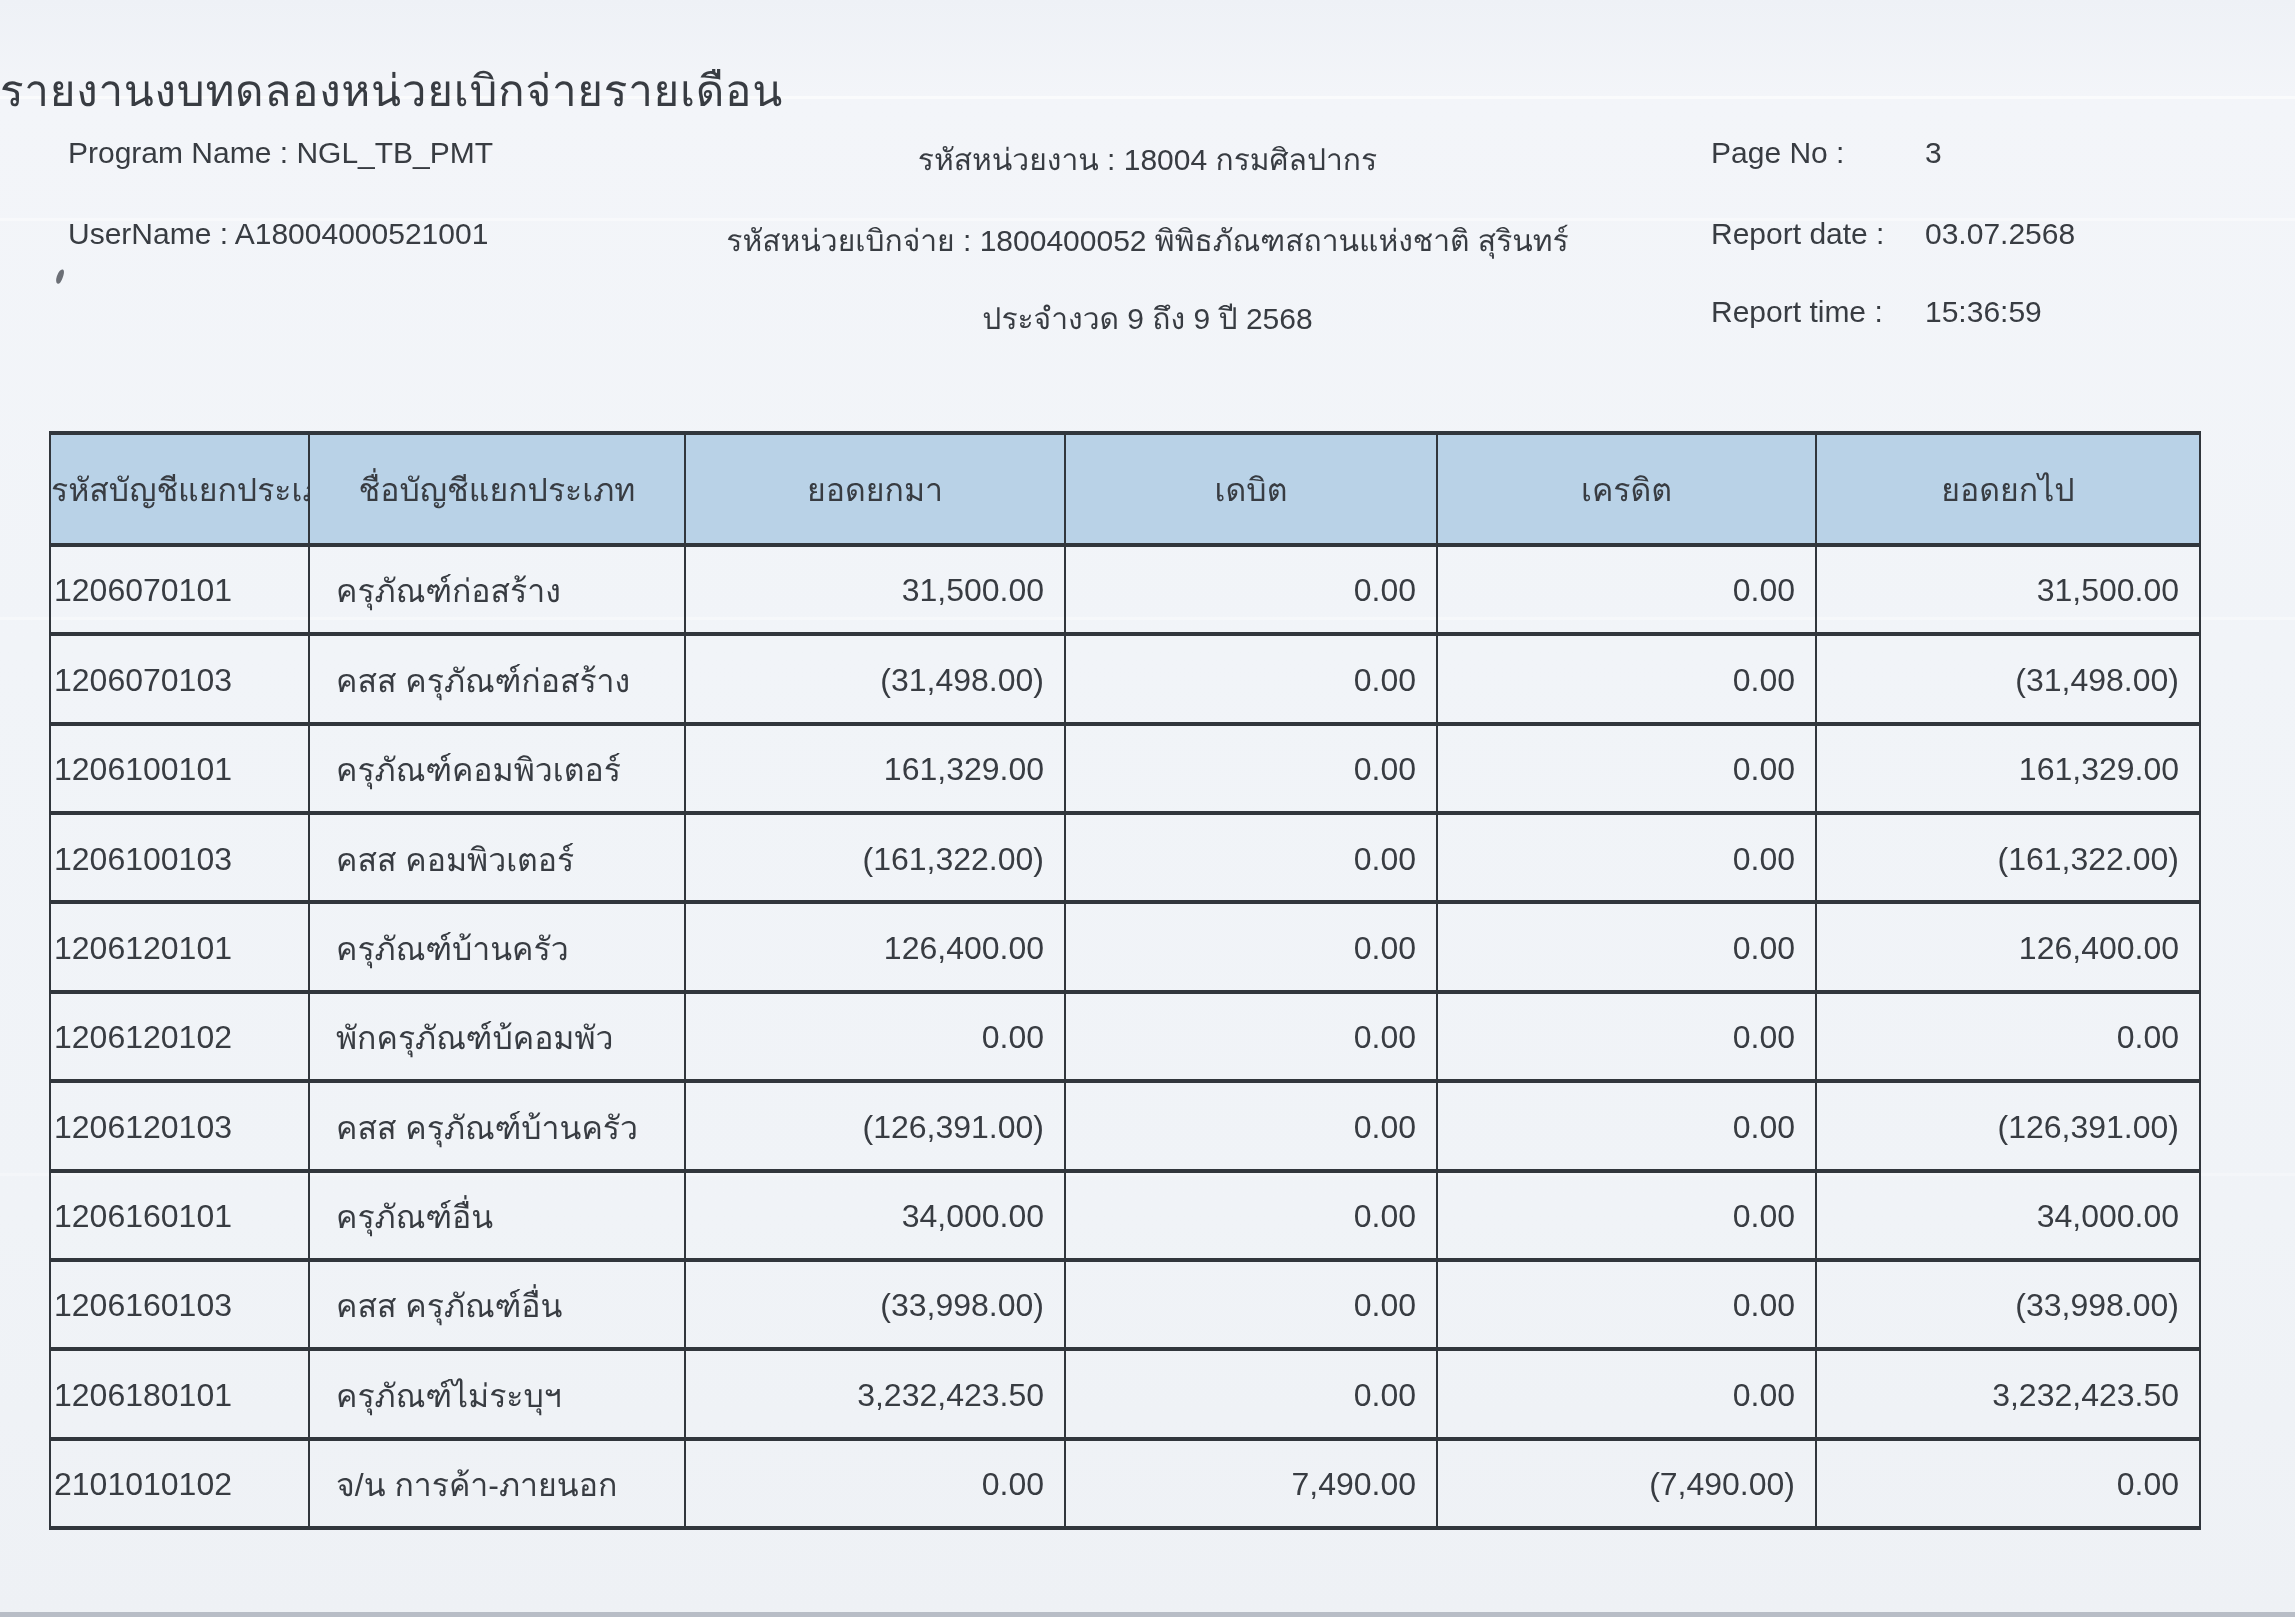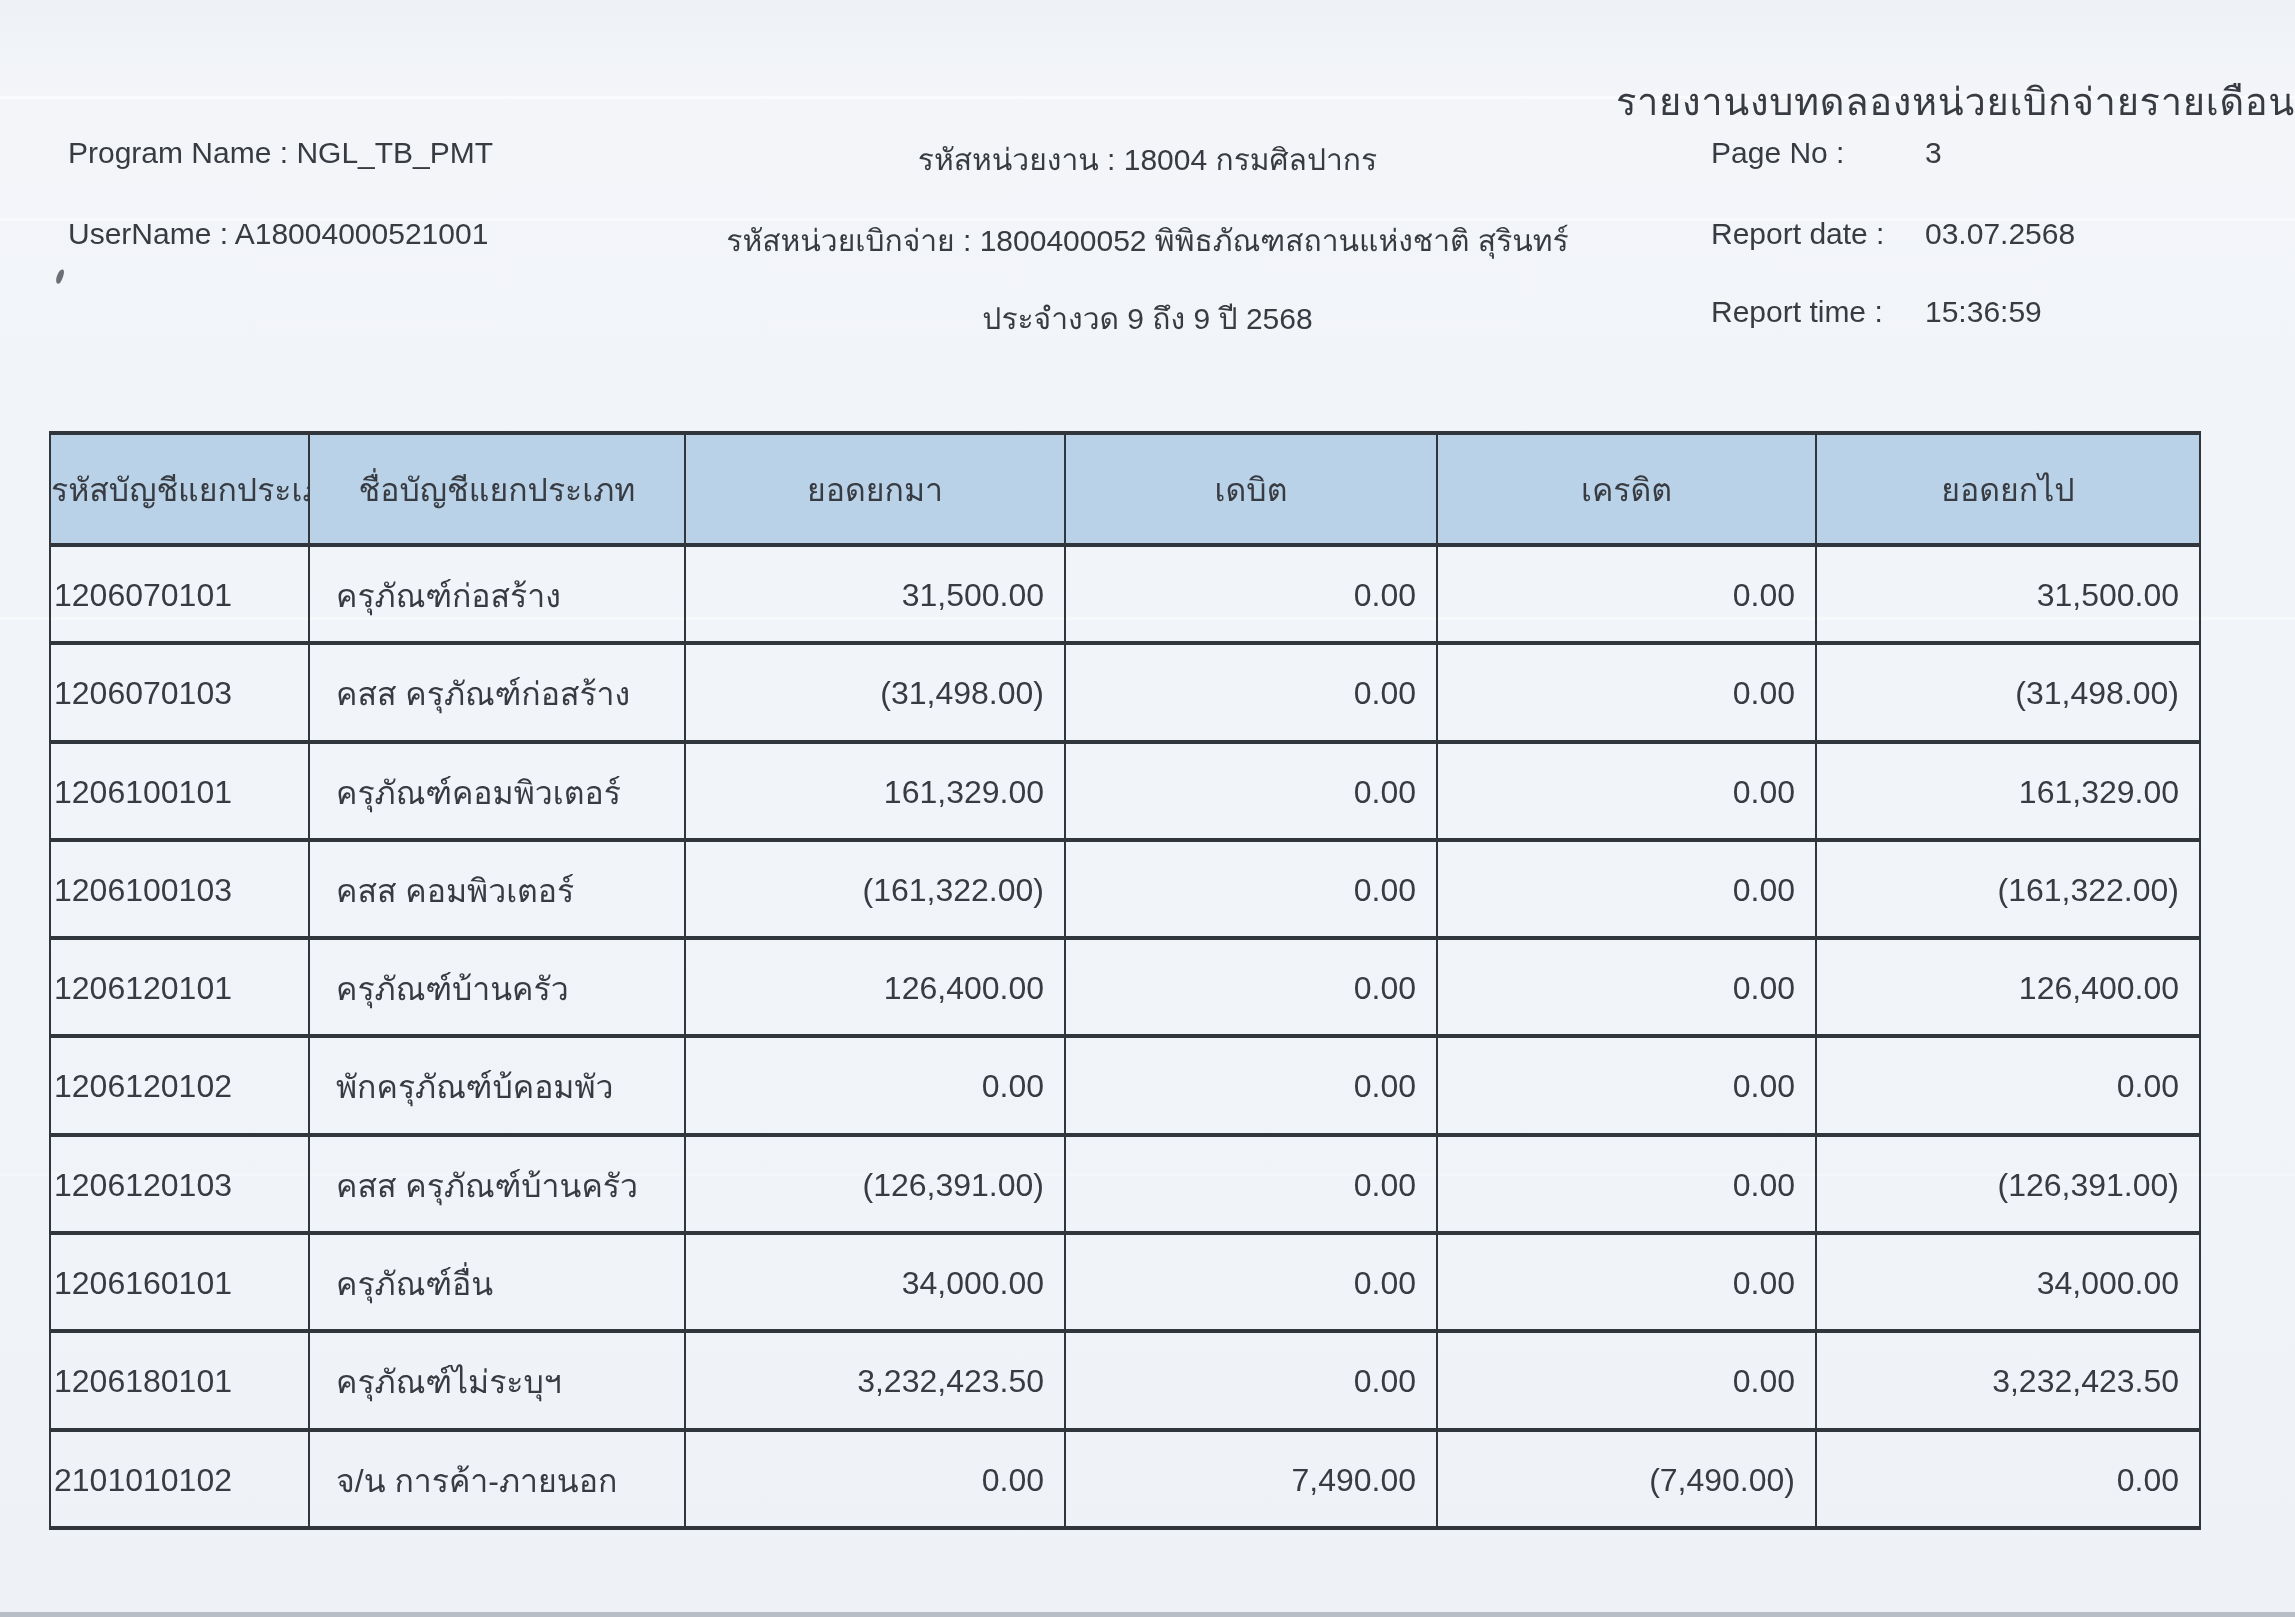--- a/index.html
+++ b/index.html
@@ -29,22 +29,22 @@
   .streak.s3 { top: 617px; height: 2.6px; opacity: .35; }
   .streak.s4 { top: 1173px; height: 2.6px; opacity: .3; }
   .bottom-edge { position: absolute; left: 0; right: 0; bottom: 0; height: 6px; background: #aab0ba; opacity: .8; }
   .speck {
     position: absolute; left: 57px; top: 269px; width: 6px; height: 14.5px;
     border-radius: 60% 40% 50% 50%; background: #4a4e55; transform: rotate(18deg); opacity: .8;
   }
 
   
   .title {
-    position: absolute; top: 71px; left: 0; right: 0;
-    text-align: right; font-size: 38px; letter-spacing: 0.7px;
+    position: absolute; top: 55px; left: 0; right: 0;
+    text-align: left; font-size: 44px; letter-spacing: 0.7px;
   }
   .hline { position: absolute; left: 0; right: 0; font-size: 30px; }
   .hline .lbl { white-space: pre; margin-left: 27px; }
   .r2 { top: 136px; }
   .r3 { top: 217px; }
   .r4 { top: 295px; }
   .pos-left   { position: absolute; left: 41px; }
   .pos-center { position: absolute; left: 0; right: 0; text-align: center; }
   .pos-rlabel { position: absolute; left: 1711px; }
   .pos-rvalue { position: absolute; left: 1925px; }
@@ -189,20 +189,28 @@
   </tr>
         <tr>
     <td class="code">1206160101</td>
     <td class="name">ครุภัณฑ์อื่น</td>
     <td class="num">34,000.00</td>
     <td class="num">0.00</td>
     <td class="num">0.00</td>
     <td class="num">34,000.00</td>
   </tr>
         <tr>
+    <td class="code">1206160103</td>
+    <td class="name">คสส ครุภัณฑ์อื่น</td>
+    <td class="num">(33,998.00)</td>
+    <td class="num">0.00</td>
+    <td class="num">0.00</td>
+    <td class="num">(33,998.00)</td>
+  </tr>
+        <tr>
     <td class="code">1206180101</td>
     <td class="name">ครุภัณฑ์ไม่ระบุฯ</td>
     <td class="num">3,232,423.50</td>
     <td class="num">0.00</td>
     <td class="num">0.00</td>
     <td class="num">3,232,423.50</td>
   </tr>
         <tr>
     <td class="code">2101010102</td>
     <td class="name">จ/น การค้า-ภายนอก</td>

